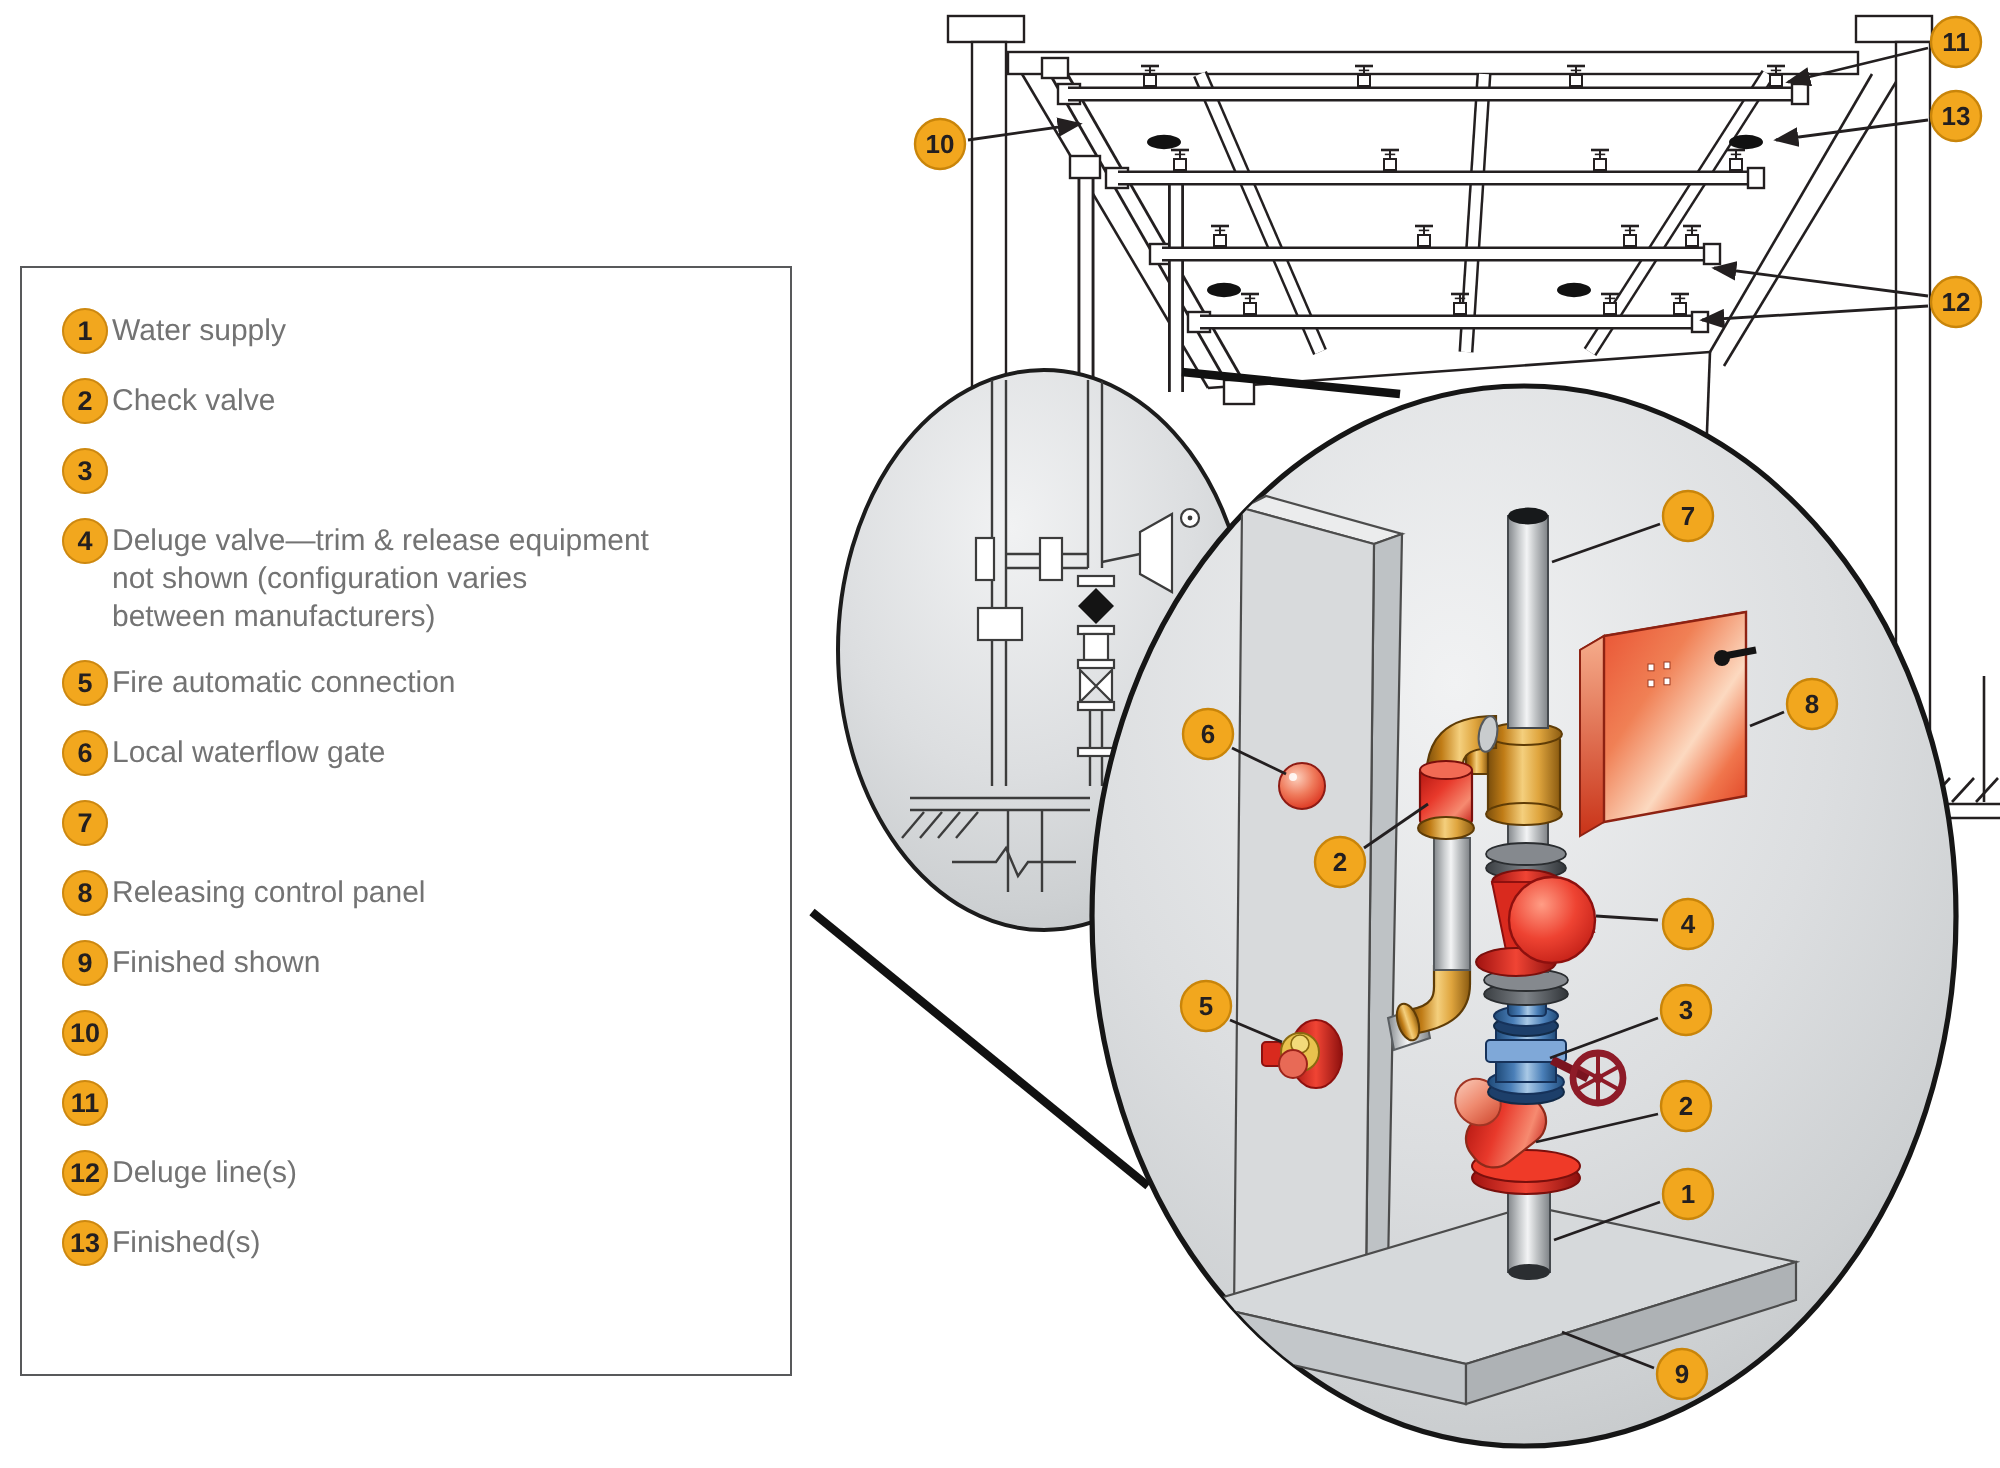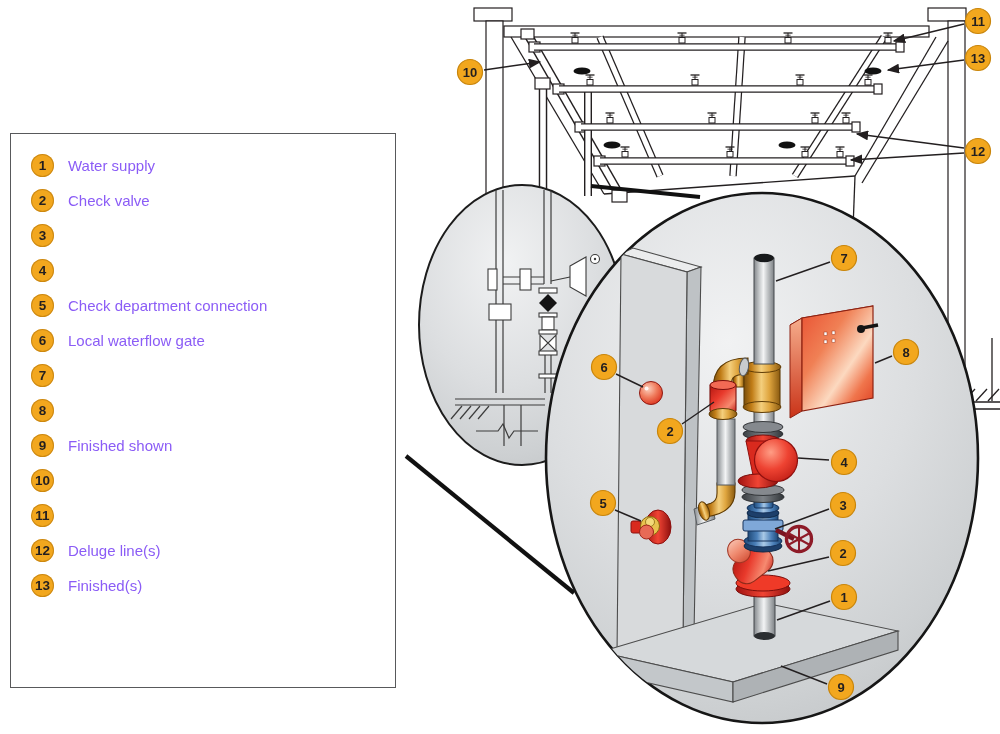--- a/index.html
+++ b/index.html
@@ -7,21 +7,21 @@
          font-family:"Liberation Sans",sans-serif;}
   
   #legend{position:absolute;left:10px;top:133px;width:386px;height:555px;
           border:1.5px solid #58595b;background:#fff;box-sizing:border-box;
           padding:22px 10px 0 20px;}
   .lg-row{display:flex;align-items:flex-start;margin-bottom:14px;}
   .lg-badge{flex:0 0 23px;width:23px;height:23px;border-radius:50%;
             color:#231f20;font-weight:bold;font-size:13.5px;line-height:23px;
             text-align:center;box-shadow:inset 0 0 0 1px rgba(160,100,0,.45);
             margin-top:-2px;}
-  .lg-label{margin-left:14px;font-size:15px;line-height:19px;color:#8b5cf6;
+  .lg-label{margin-left:2px;font-size:15px;line-height:19px;color:#737373;
             white-space:pre-line;}
   
   #diagram{position:absolute;left:0;top:0;}
   .ln{stroke:#231f20;stroke-width:1.3;fill:none;}
   .wr{fill:#fff;stroke:#231f20;stroke-width:1.2;}
   .thick{stroke:#111;stroke-width:4.2;fill:none;}
   .schem{stroke:#3c3c3c;stroke-width:1.2;fill:none;}
   .schemw{fill:#fff;stroke:#3c3c3c;stroke-width:1.1;}
   .lead{stroke:#231f20;stroke-width:1.4;fill:none;}
   .badge-num{font:bold 13px "Liberation Sans",sans-serif;text-anchor:middle;}
@@ -42,38 +42,42 @@
       <div class="lg-badge" style="background: rgb(242, 167, 30); color: rgb(35, 31, 32);">2</div>
       <div class="lg-label">Check valve</div>
     </div>
 
     <div class="lg-row">
       <div class="lg-badge" style="background: rgb(242, 167, 30); color: rgb(35, 31, 32);">3</div>
     </div>
 
     <div class="lg-row">
       <div class="lg-badge" style="background: rgb(242, 167, 30); color: rgb(35, 31, 32);">4</div>
+      <div class="lg-label">Deluge valve—trim &amp; release equipment
+not shown (configuration varies
+between manufacturers)</div>
     </div>
 
     <div class="lg-row">
       <div class="lg-badge" style="background: rgb(242, 167, 30); color: rgb(35, 31, 32);">5</div>
-      <div class="lg-label">Check department connection</div>
+      <div class="lg-label">Fire automatic connection</div>
     </div>
 
     <div class="lg-row">
       <div class="lg-badge" style="background: rgb(242, 167, 30); color: rgb(35, 31, 32);">6</div>
       <div class="lg-label">Local waterflow gate</div>
     </div>
 
     <div class="lg-row">
       <div class="lg-badge" style="background: rgb(242, 167, 30); color: rgb(35, 31, 32);">7</div>
     </div>
 
     <div class="lg-row">
       <div class="lg-badge" style="background: rgb(242, 167, 30); color: rgb(35, 31, 32);">8</div>
+      <div class="lg-label">Releasing control panel</div>
     </div>
 
     <div class="lg-row">
       <div class="lg-badge" style="background: rgb(242, 167, 30); color: rgb(35, 31, 32);">9</div>
       <div class="lg-label">Finished shown</div>
     </div>
 
     <div class="lg-row">
       <div class="lg-badge" style="background: rgb(242, 167, 30); color: rgb(35, 31, 32);">10</div>
     </div>

